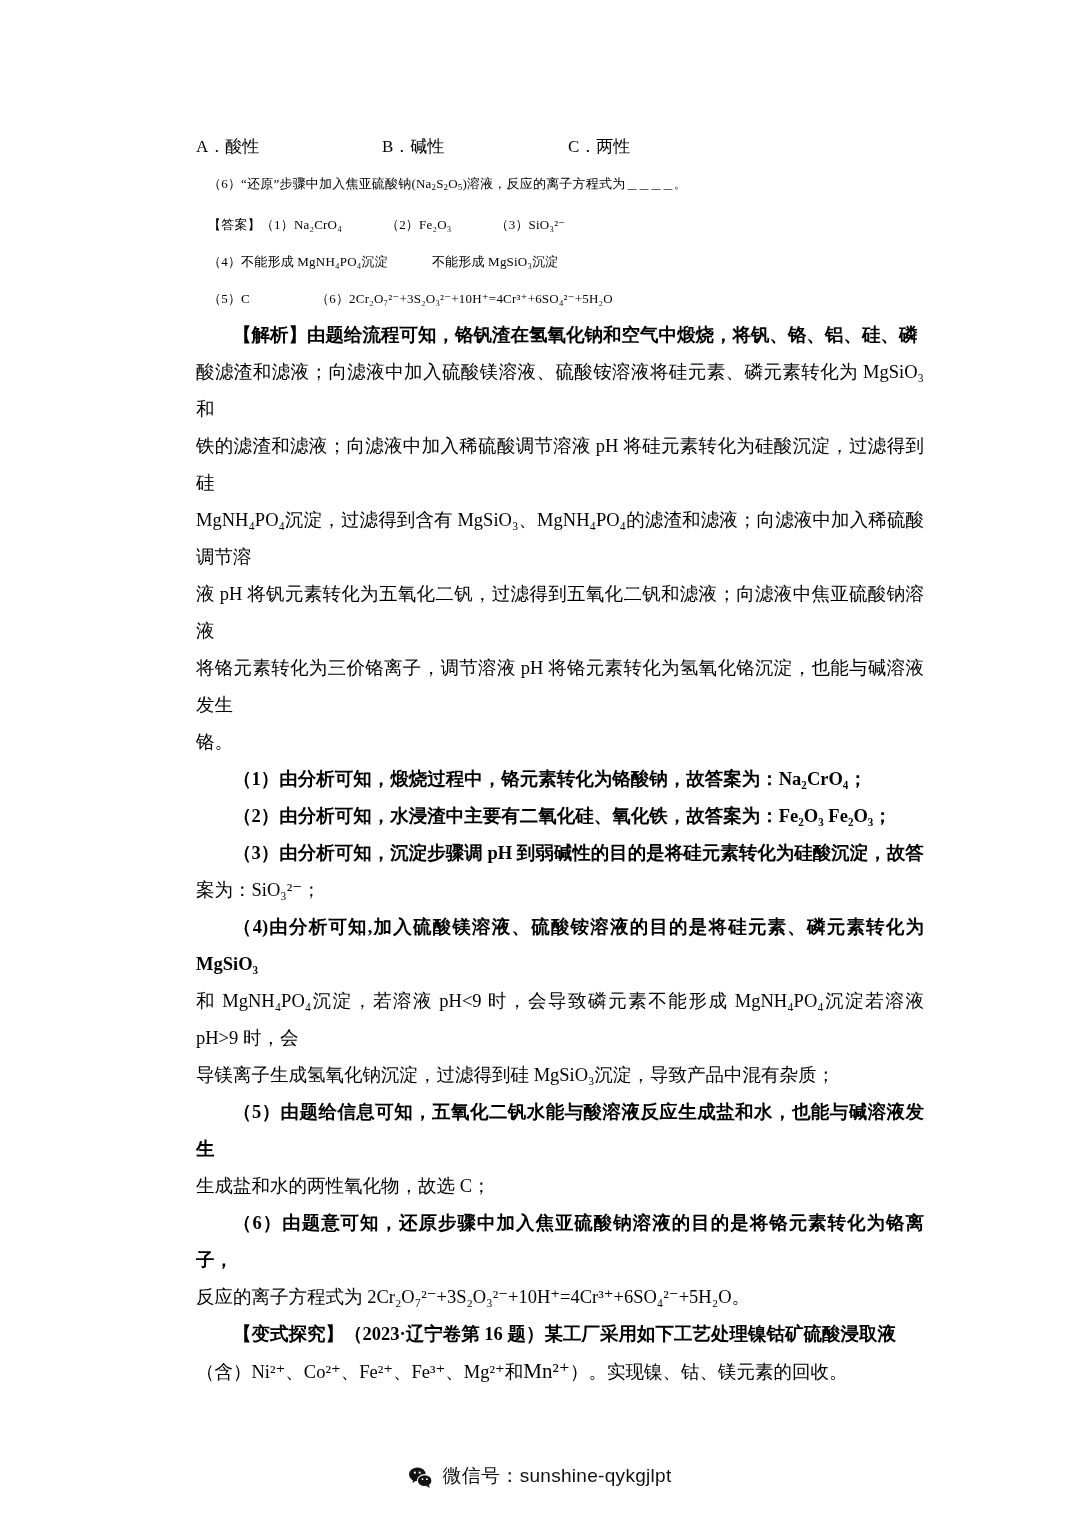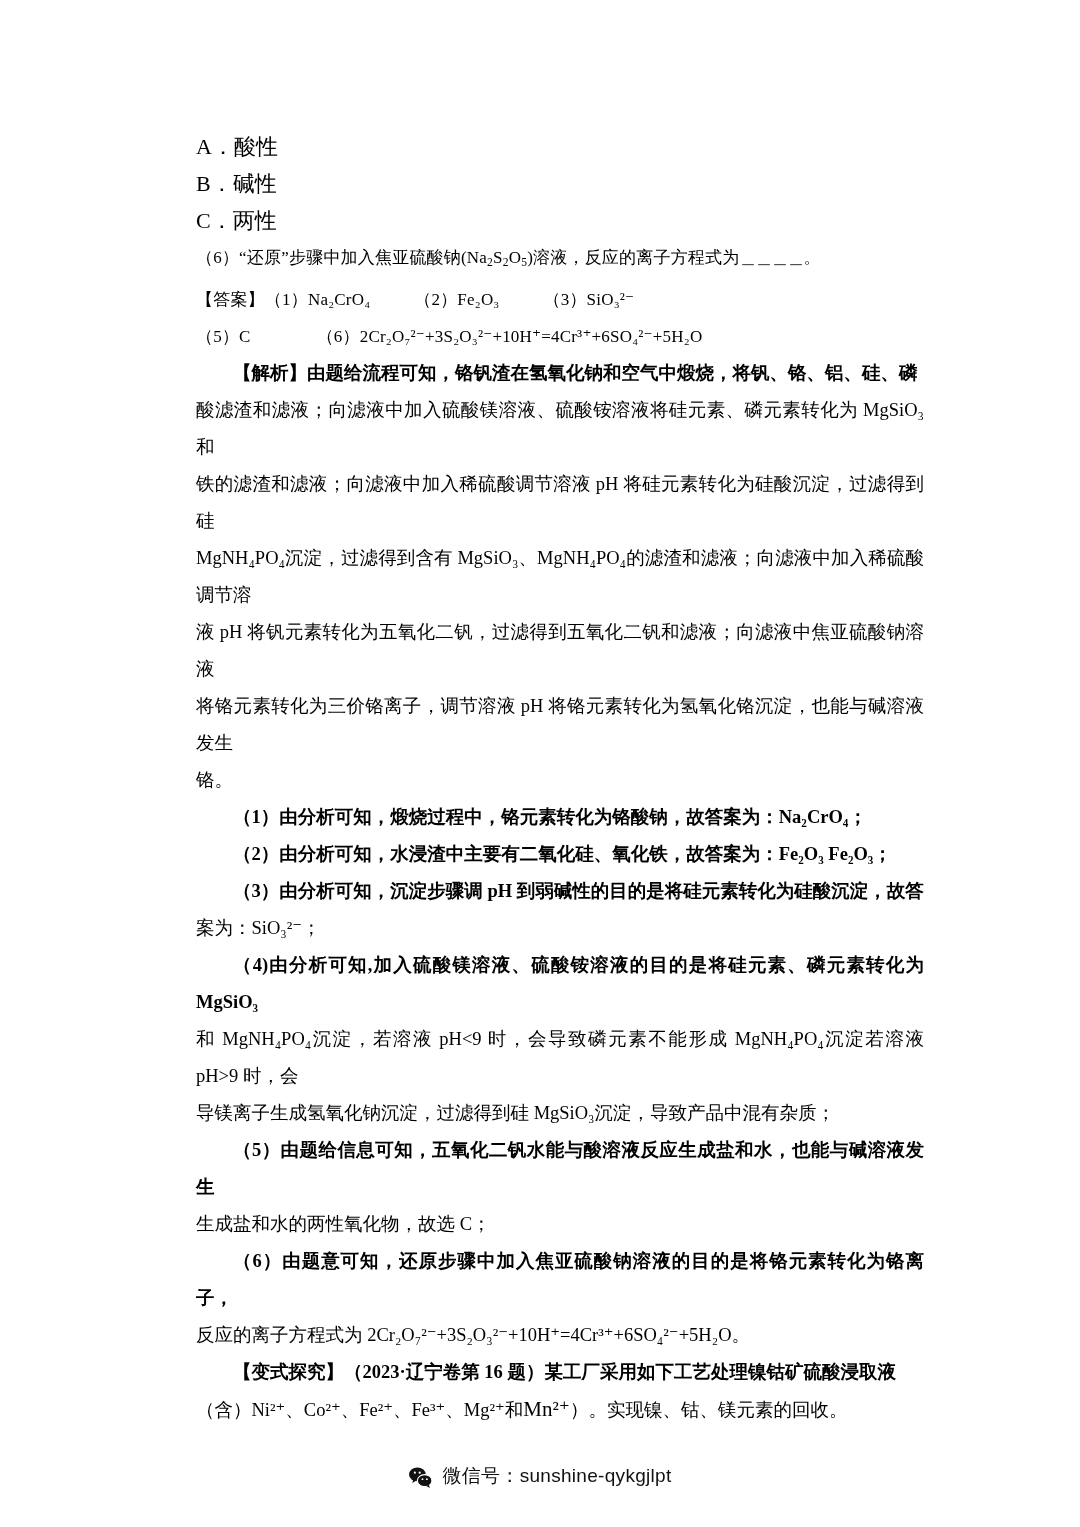--- a/index.html
+++ b/index.html
@@ -21,40 +21,40 @@
     width: 1080px;
     height: 1527px;
   }
   .content {
     position: absolute;
     left: 196px;
     top: 128px;
     width: 728px;
   }
   .line {
-    font-size: 17px;
+    font-size: 13px;
     line-height: 37px;
     letter-spacing: 0.2px;
     white-space: nowrap;
+    margin-left: 12px;
   }
   .para {
     font-size: 18.5px;
     line-height: 37px;
     text-align: justify;
   }
   .indent {
     text-indent: 37px;
     font-weight: bold;
   }
   .opts {
     display: flex;
-    gap: 0;
-    font-size: 22px;
+    gap: 16px;
+    font-size: 17px;
     line-height: 37px;
-    flex-direction: column;
   }
   .opt-a { width: 170px; }
   .opt-b { width: 170px; }
   sub {
     font-size: 0.68em;
     vertical-align: -0.28em;
   }
   .sp { display: inline-block; width: 44px; }
   .sp-lg { display: inline-block; width: 66px; }
   .blank { letter-spacing: -1px; }
@@ -96,20 +96,23 @@
     </div>
 
     <div class="line">
       <span>（6）“还原”步骤中加入焦亚硫酸钠(Na</span><sub>2</sub><span>S</span><sub>2</sub><span>O</span><sub>5</sub><span>)溶液，反应的离子方程式为</span><span class="blank">＿＿＿＿</span><span>。</span>
     </div>
 
     <div class="line">
       <span>【答案】</span><span>（1）Na₂CrO₄</span><span class="sp"></span><span>（2）Fe₂O₃</span><span class="sp"></span><span>（3）SiO₃²⁻</span>
     </div>
 
+    <div class="line">
+      <span>（4）不能形成 MgNH₄PO₄沉淀</span><span class="sp"></span><span>不能形成 MgSiO₃沉淀</span>
+    </div>
 
     <div class="line">
       <span>（5）C</span><span class="sp-lg"></span><span>（6）2Cr₂O₇²⁻+3S₂O₃²⁻+10H⁺=4Cr³⁺+6SO₄²⁻+5H₂O</span>
     </div>
 
     <div class="para">
       <div class="indent"><span>【解析】</span><span>由题给流程可知，铬钒渣在氢氧化钠和空气中煅烧，将钒、铬、铝、硅、磷</span></div>
       <div>酸滤渣和滤液；向滤液中加入硫酸镁溶液、硫酸铵溶液将硅元素、磷元素转化为 MgSiO₃和</div>
       <div>铁的滤渣和滤液；向滤液中加入稀硫酸调节溶液 pH 将硅元素转化为硅酸沉淀，过滤得到硅</div>
       <div>MgNH₄PO₄沉淀，过滤得到含有 MgSiO₃、MgNH₄PO₄的滤渣和滤液；向滤液中加入稀硫酸调节溶</div>

